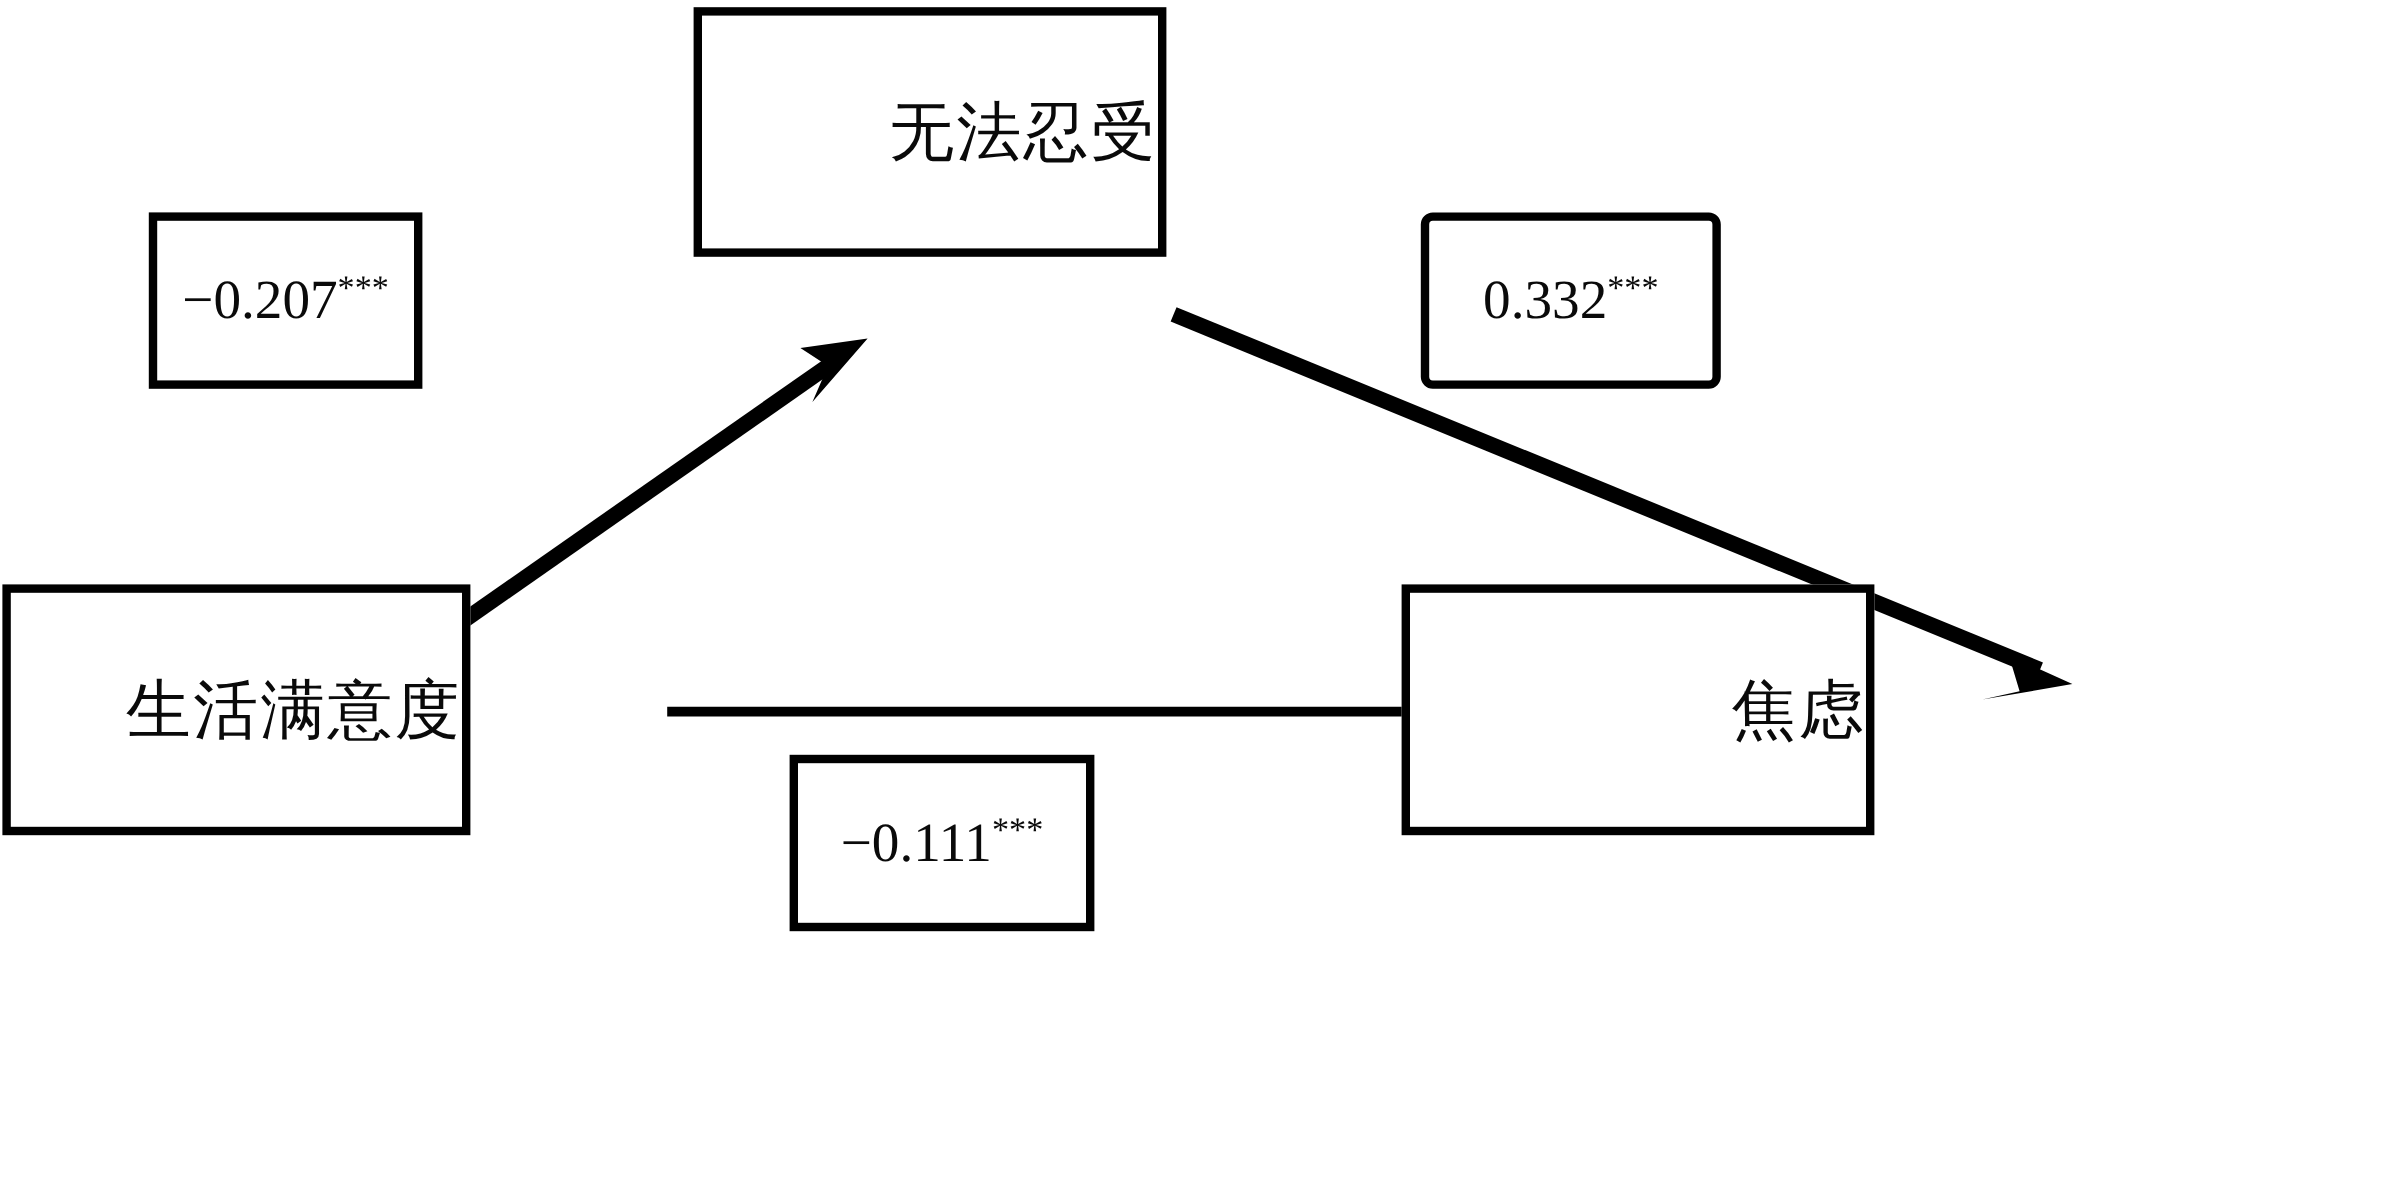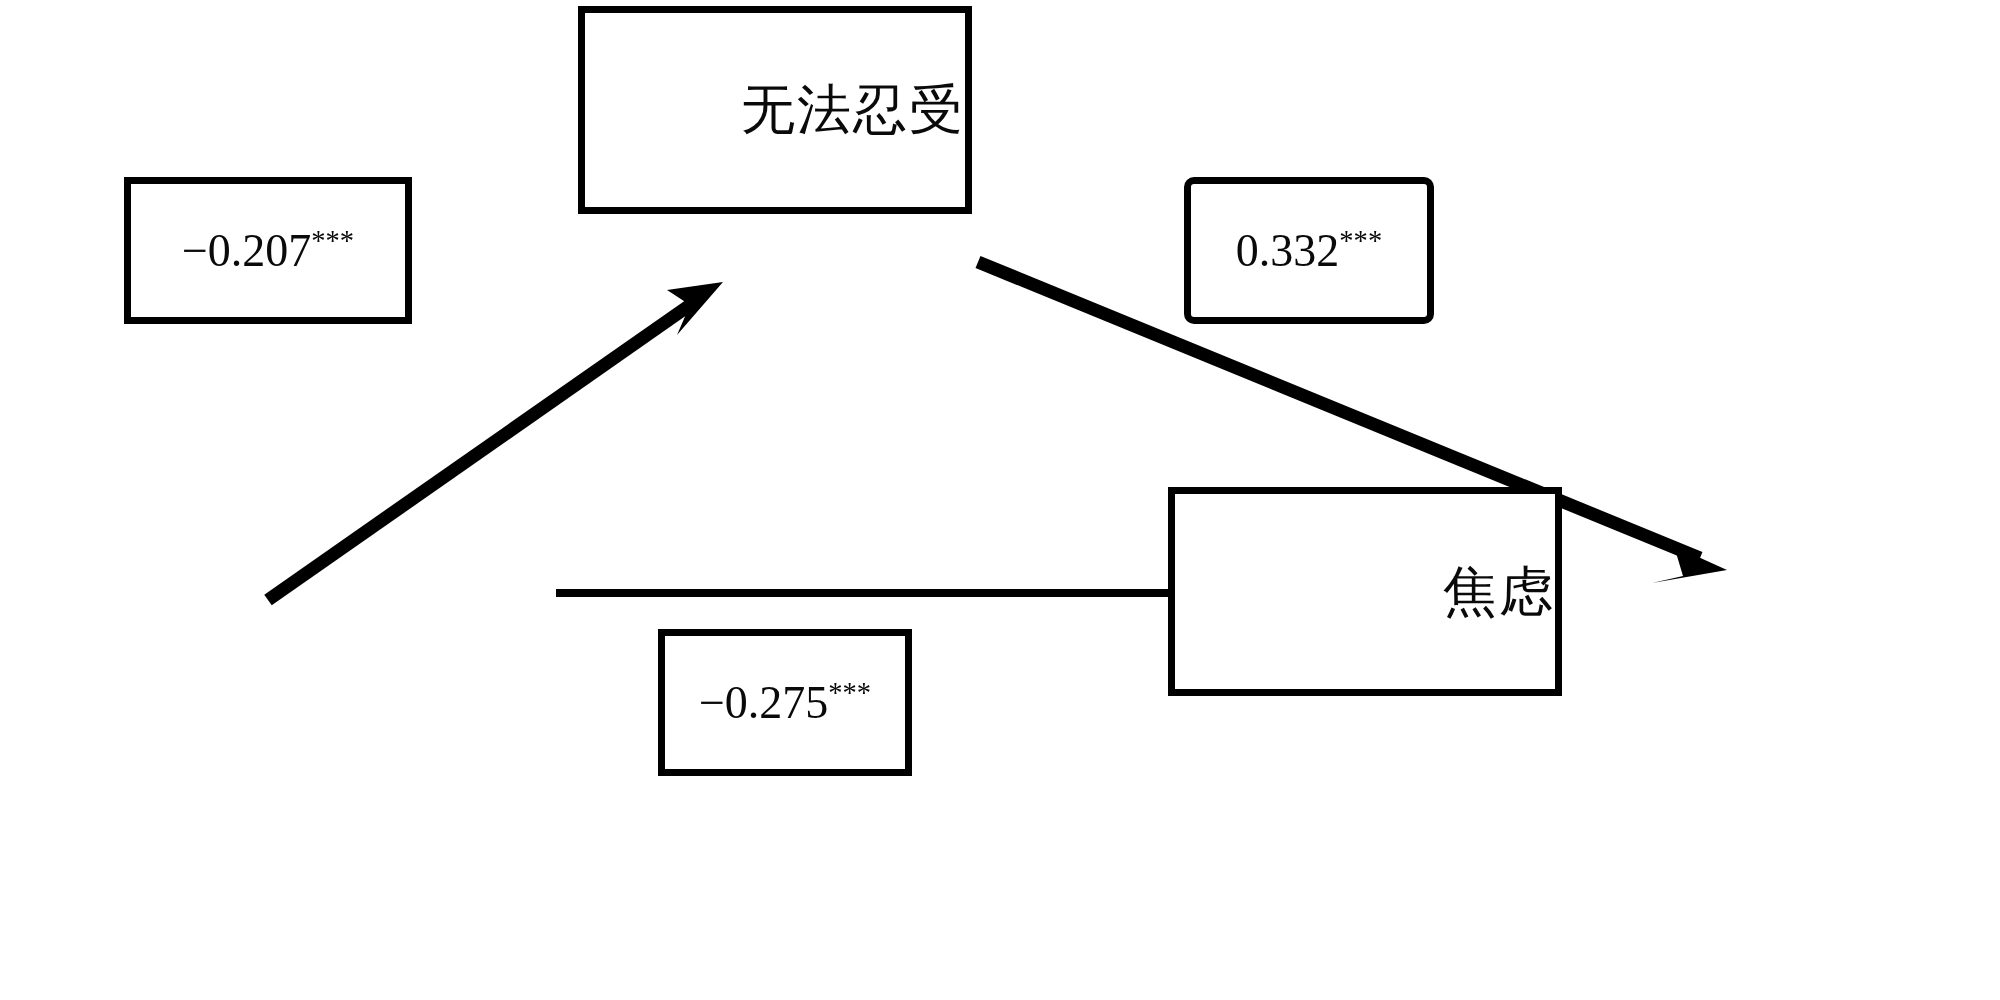--- a/index.html
+++ b/index.html
@@ -60,21 +60,21 @@
     font-size: 0.62em;
     vertical-align: super;
     letter-spacing: 0px;
   }
 
   
   #box-iu        { left: 578px;  top: 6px;   width: 394px; height: 208px; }
   #box-ls        { left: 2px;    top: 487px; width: 390px; height: 209px; }
   #box-anx       { left: 1168px; top: 487px; width: 394px; height: 209px; }
 
-  #vbox-a-path   { left: 124px;  top: 177px; width: 288px; height: 147px; }
+  #vbox-a-path   { left: 124px;  top: 177px; width: 228px; height: 147px; }
   #vbox-b-path   { left: 1184px; top: 177px; width: 250px; height: 147px; border-radius: 10px; }
   #vbox-c-path   { left: 658px;  top: 629px; width: 254px; height: 147px; }
 
   svg#arrows {
     position: absolute;
     left: 0; top: 0;
     width: 2000px;
     height: 1000px;
     z-index: 2;
     pointer-events: none;
@@ -100,30 +100,33 @@
     <g>
       <line x1="556" y1="593" x2="1430" y2="593" stroke="#000000" stroke-width="8" stroke-linecap="butt"></line>
       <path d="M 1468 593 L 1414 568 L 1424 593 L 1414 618 Z" fill="#000000"></path>
     </g>
   </svg>
 
   <div class="node-box" id="box-iu">
     <span class="node-label">无法忍受</span>
   </div>
 
+  <div class="node-box" id="box-ls">
+    <span class="node-label">生活满意度</span>
+  </div>
 
   <div class="node-box" id="box-anx">
     <span class="node-label">焦虑</span>
   </div>
 
   <div class="value-box" id="vbox-a-path">
     <span class="value-label"><span>−0.207</span><span class="stars">***</span></span>
   </div>
 
   <div class="value-box" id="vbox-b-path">
     <span class="value-label"><span>0.332</span><span class="stars">***</span></span>
   </div>
 
   <div class="value-box" id="vbox-c-path">
-    <span class="value-label"><span>−0.275</span><span class="stars">***</span></span>
+    <span class="value-label"><span>−0.111</span><span class="stars">***</span></span>
   </div>
 
 </div>
 
 </body></html>

